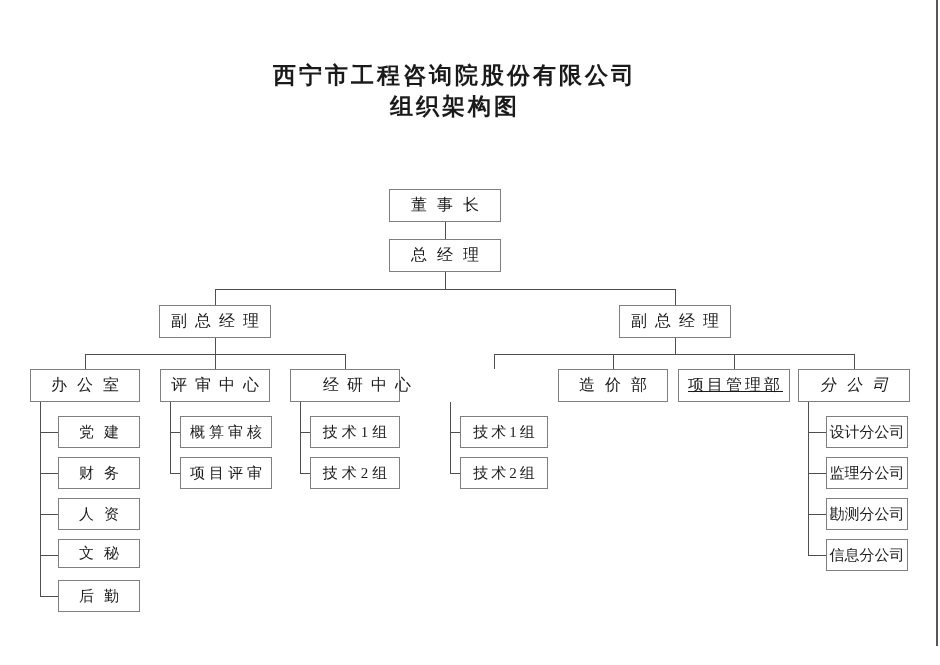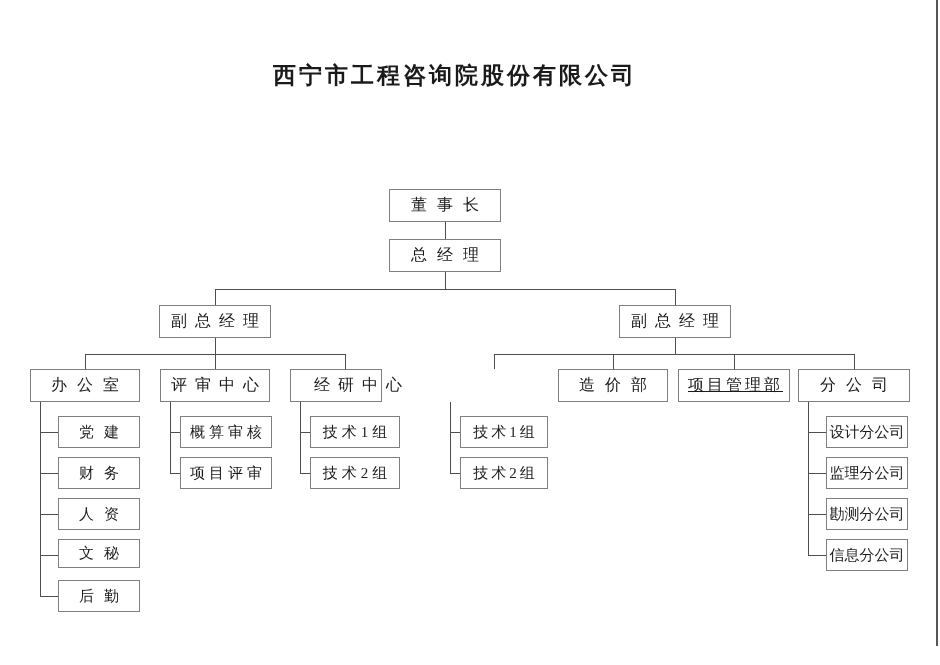--- a/index.html
+++ b/index.html
@@ -60,51 +60,52 @@
     position: absolute;
     background: var(--page-edge, #565656);
   }
 </style>
 </head>
 <body>
 
 <div class="page">
   <div class="title-block">
     <div>西宁市工程咨询院股份有限公司</div>
+    <div>组织架构图</div>
   </div>
   <div class="stage">
       <div class="node dept" style="left: 389px; top: 189px; width: 112px; height: 33px;">
         <span style="letter-spacing: 10px; margin-right: -10px;">董事长</span>
       </div>
       <div class="node dept" style="left: 389px; top: 239px; width: 112px; height: 33px;">
         <span style="letter-spacing: 10px; margin-right: -10px;">总经理</span>
       </div>
       <div class="node dept" style="left: 159px; top: 305px; width: 112px; height: 33px;">
         <span style="letter-spacing: 8px; margin-right: -8px;">副总经理</span>
       </div>
       <div class="node dept" style="left: 619px; top: 305px; width: 112px; height: 33px;">
         <span style="letter-spacing: 8px; margin-right: -8px;">副总经理</span>
       </div>
       <div class="node dept" style="left: 30px; top: 369px; width: 110px; height: 33px;">
         <span style="letter-spacing: 10px; margin-right: -10px;">办公室</span>
       </div>
       <div class="node dept" style="left: 160px; top: 369px; width: 110px; height: 33px;">
         <span style="letter-spacing: 8px; margin-right: -8px;">评审中心</span>
       </div>
-      <div class="node dept" style="left: 290px; top: 369px; width: 92px; height: 33px; padding-left: 44px;">
+      <div class="node dept" style="left: 290px; top: 369px; width: 110px; height: 33px; padding-left: 44px;">
         <span style="letter-spacing: 8px; margin-right: -8px;">经研中心</span>
       </div>
       <div class="node dept" style="left: 558px; top: 369px; width: 110px; height: 33px;">
         <span style="letter-spacing: 10px; margin-right: -10px;">造价部</span>
       </div>
       <div class="node dept" style="left: 678px; top: 369px; width: 112px; height: 33px; text-decoration: underline;">
         <span style="letter-spacing: 3px; margin-right: -3px;">项目管理部</span>
       </div>
       <div class="node dept" style="left: 798px; top: 369px; width: 112px; height: 33px;">
-        <span style="letter-spacing: 10px; margin-right: -10px;">分公司</span>
+        <span style="letter-spacing: 10px; margin-right: -10px; font-style: italic;">分公司</span>
       </div>
       <div class="node leaf" style="left: 58px; top: 416px; width: 82px; height: 32px;">
         <span style="letter-spacing: 10px; margin-right: -10px;">党建</span>
       </div>
       <div class="node leaf" style="left: 58px; top: 457px; width: 82px; height: 32px;">
         <span style="letter-spacing: 10px; margin-right: -10px;">财务</span>
       </div>
       <div class="node leaf" style="left: 58px; top: 498px; width: 82px; height: 32px;">
         <span style="letter-spacing: 10px; margin-right: -10px;">人资</span>
       </div>

